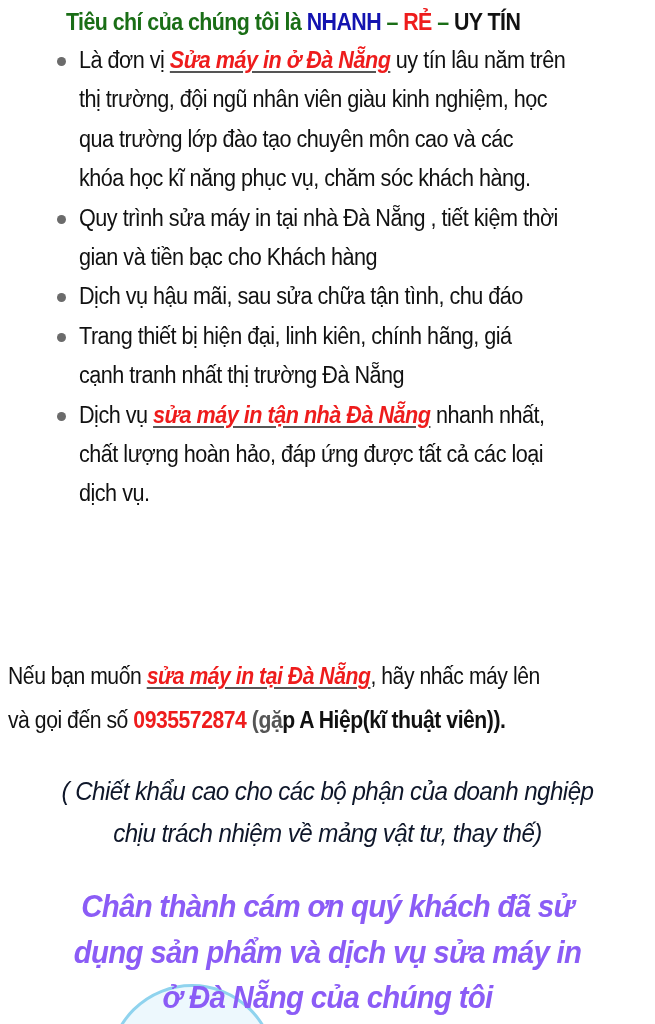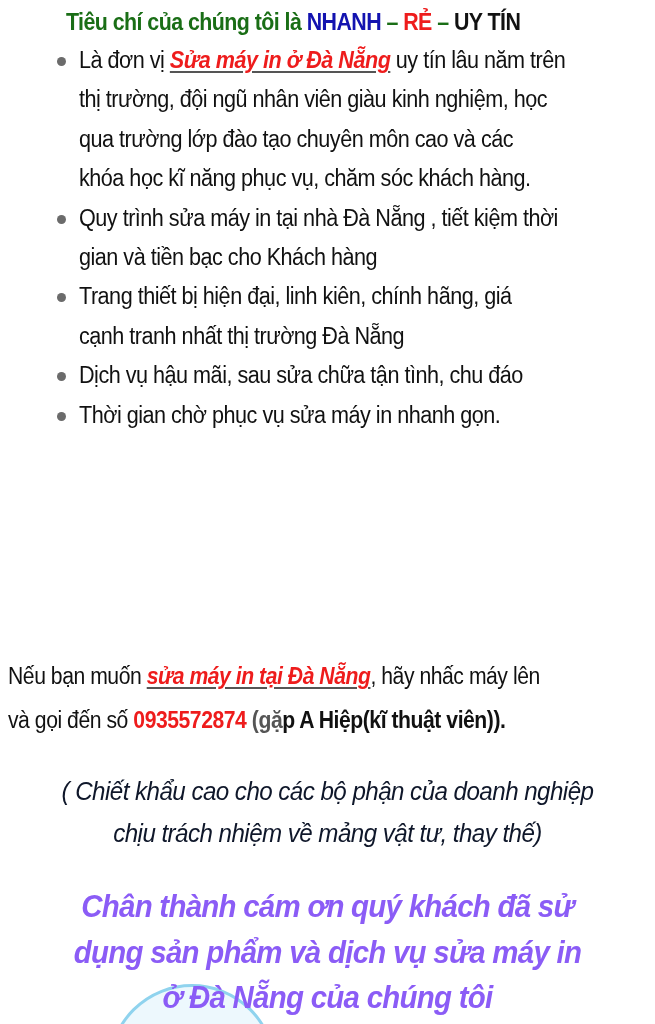--- a/index.html
+++ b/index.html
@@ -169,30 +169,32 @@
       <span class="line">qua trường lớp đào tạo chuyên môn cao và các</span>
       <span class="line">khóa học kĩ năng phục vụ, chăm sóc khách hàng.</span>
     </li>
     <li>
       <span class="bullet"></span>
       <span class="line">Quy trình sửa máy in tại nhà Đà Nẵng , tiết kiệm thời</span>
       <span class="line">gian và tiền bạc cho Khách hàng</span>
     </li>
     <li>
       <span class="bullet"></span>
+      <span class="line">Dịch vụ hậu mãi, sau sửa chữa tận tình, chu đáo</span>
+    </li>
+    <li>
+      <span class="bullet"></span>
       <span class="line">Trang thiết bị hiện đại, linh kiên, chính hãng, giá</span>
       <span class="line">cạnh tranh nhất thị trường Đà Nẵng</span>
     </li>
     <li>
       <span class="bullet"></span>
-      <span class="line">Dịch vụ hậu mãi, sau sửa chữa tận tình, chu đáo</span>
-    </li>
-    <li>
-      <span class="bullet"></span>
-      <span class="line">Thời gian chờ phục vụ sửa máy in nhanh gọn.</span>
+      <span class="line"><span>Dịch vụ </span><a class="link">sửa máy in tận nhà Đà Nẵng</a><span> nhanh nhất,</span></span>
+      <span class="line">chất lượng hoàn hảo, đáp ứng được tất cả các loại</span>
+      <span class="line">dịch vụ.</span>
     </li>
   </ul>
 
   <div class="para">
     <span class="line"><span>Nếu bạn muốn </span><a class="link">sửa máy in tại Đà Nẵng</a><span>, hãy nhấc máy lên</span></span>
     <span class="line"><span>và gọi đến số </span><a class="phone">0935572874</a><span class="gray-bold"> (gặ</span><span class="black-bold">p A Hiệp(kĩ thuật viên)).</span></span>
   </div>
 
   <div class="note">
     <span class="cline">( Chiết khẩu cao cho các bộ phận của doanh nghiệp</span>

